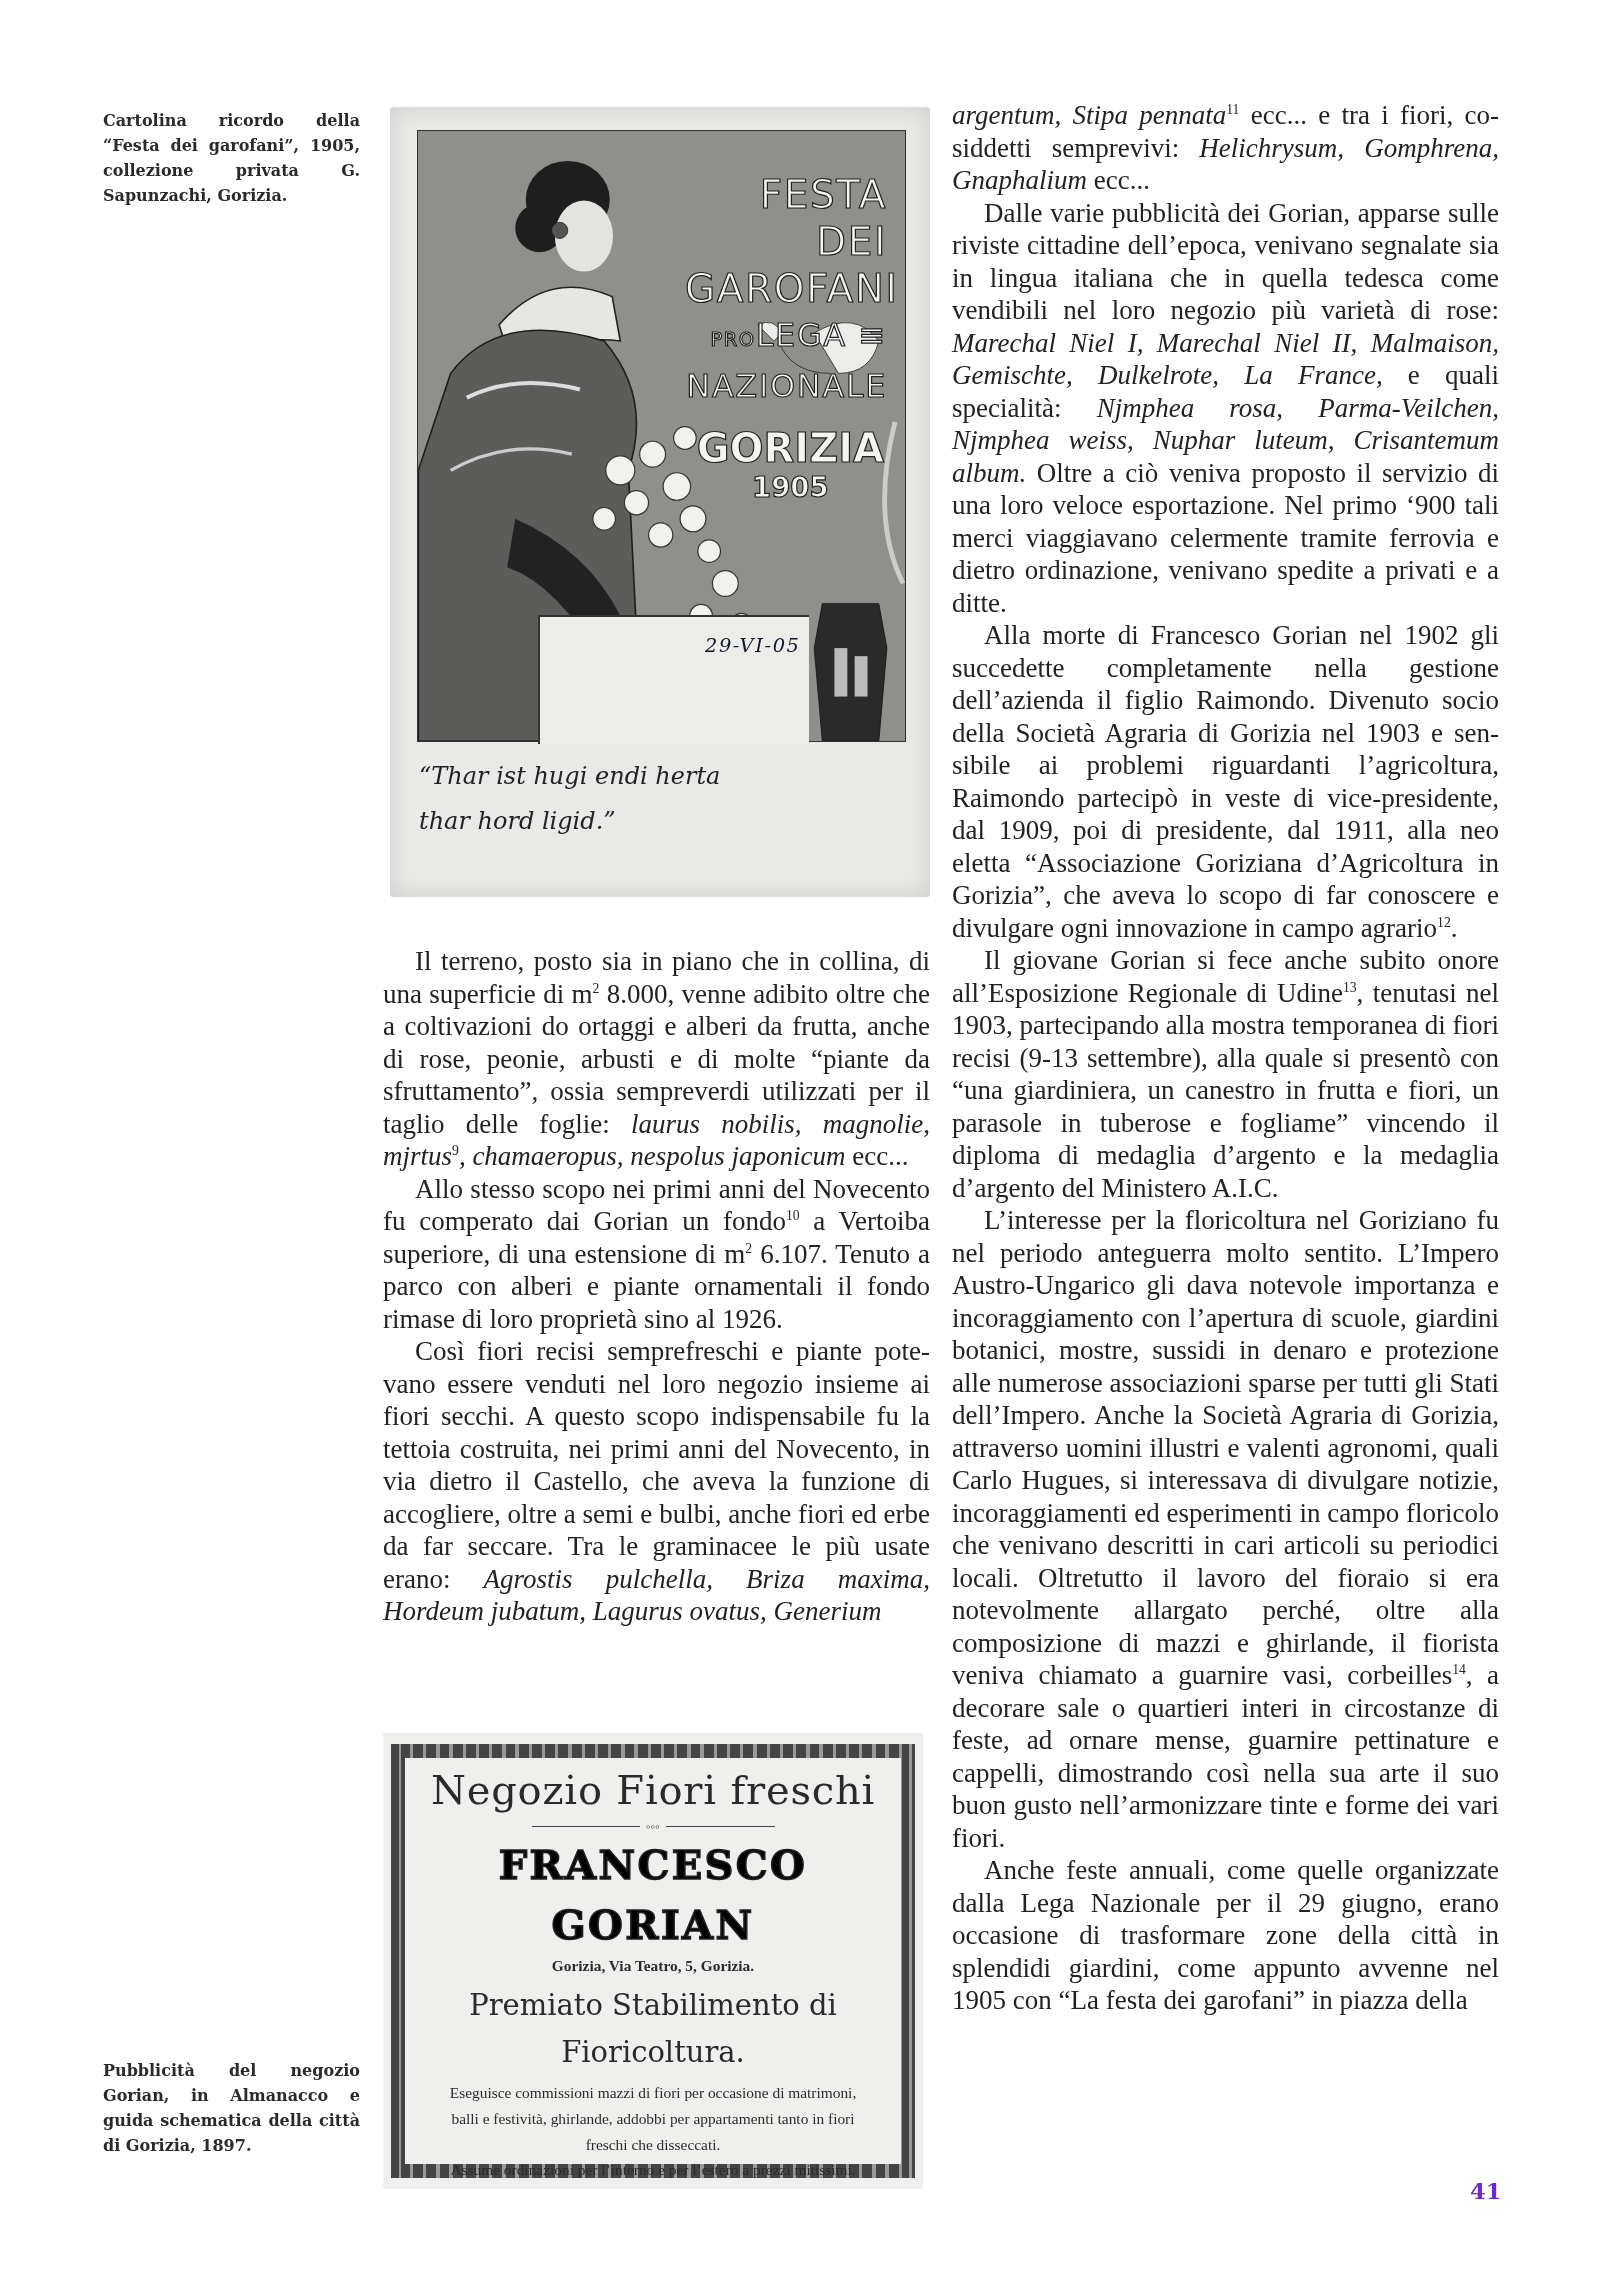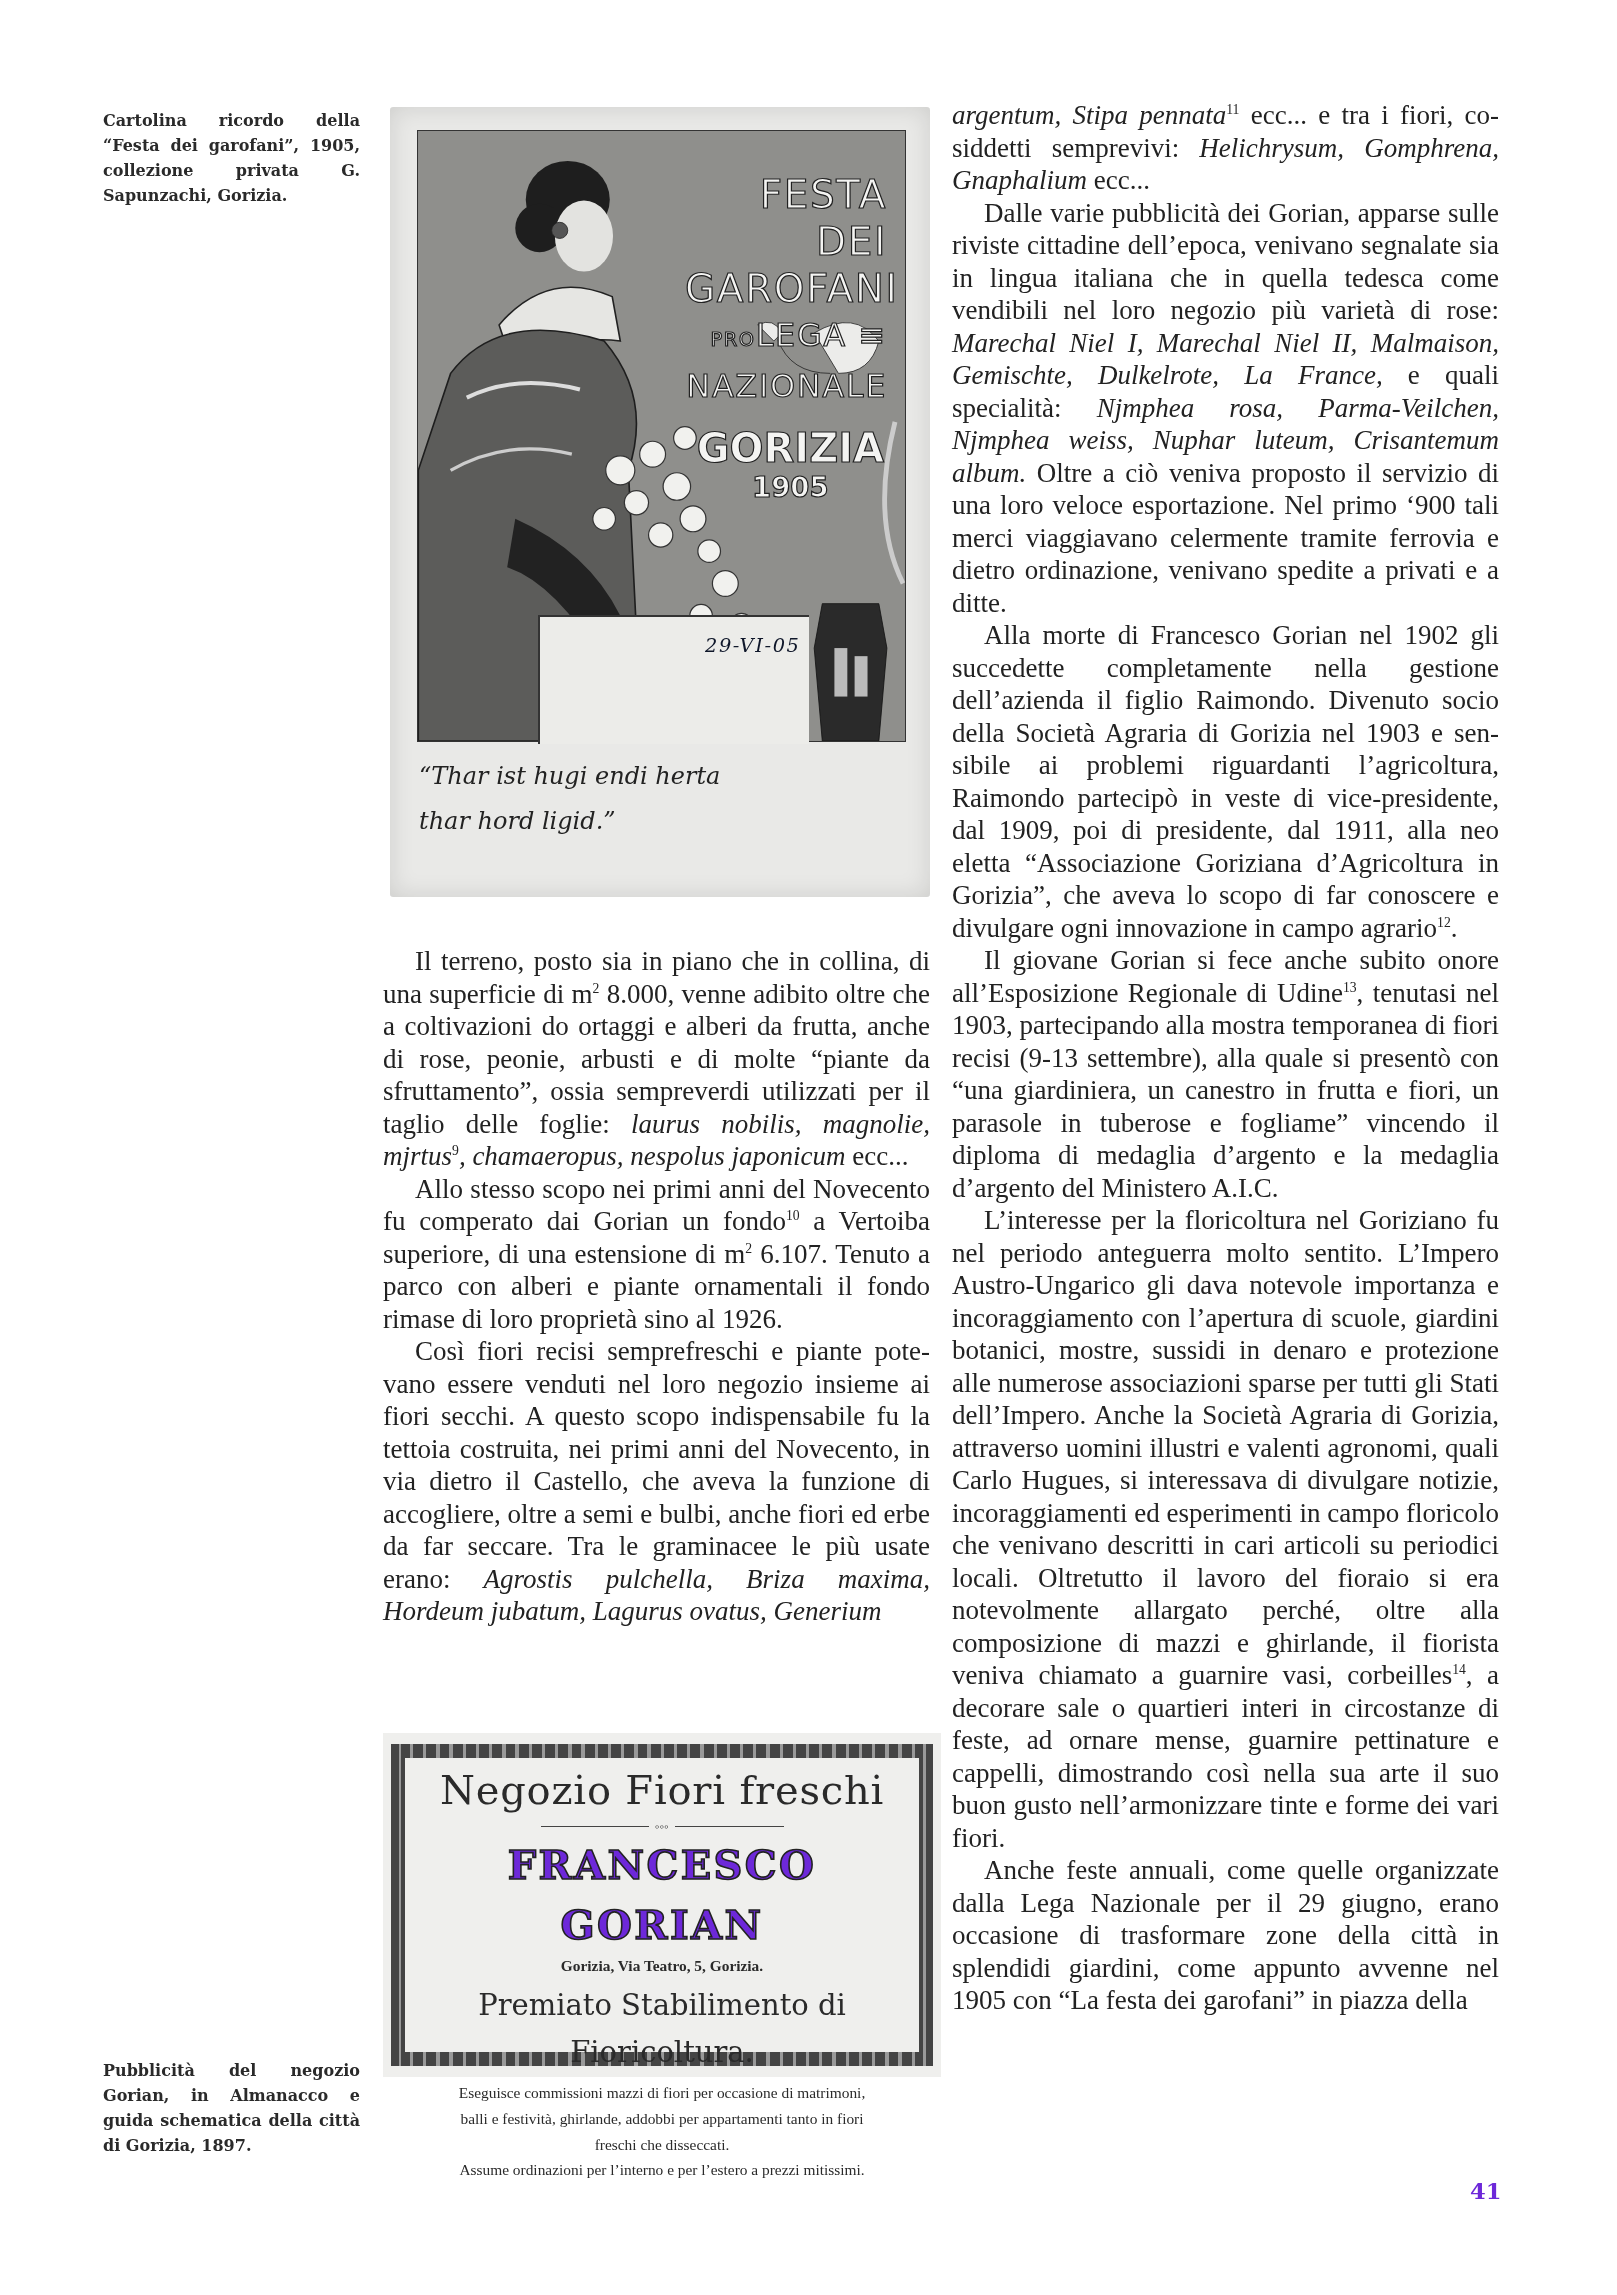--- a/index.html
+++ b/index.html
@@ -58,36 +58,35 @@
     position:absolute; left:315px; top:527px; font-family:"DejaVu Serif", serif; font-style:italic;
     font-size:19.4px; color:#0f172a; letter-spacing:1.6px;
   }
   .pc-script {
     position:absolute; left:29px; top:647px; font-family:"DejaVu Serif", serif; font-style:italic;
     font-size:24px; line-height:45px; color:#222;
   }
 
   
   .ad {
-    position:absolute; left:383px; top:1733px; width:540px; height:344px;
+    position:absolute; left:383px; top:1733px; width:540px; height:456px;
     background:#efefed;
-    padding-left:18px;
   }
   .ad-border {
     position:absolute; inset:11.3px 8px 11.3px 8px;
     border:14.6px solid transparent;
     border-image: repeating-linear-gradient(90deg,#444 0 9.7px,#999 9.7px 13px) 18;
   }
   .ad-inner { position:absolute; left:32px; right:32px; top:29px; text-align:center; color:#2a2a2a; }
   .ad-h1 { font-family:"DejaVu Serif", serif; font-size:40px; line-height:57px; letter-spacing:0.8px; }
   .ad-rule { height:16px; position:relative; margin:0 auto; width:243px; }
   .ad-rule:before { content:""; position:absolute; left:0; right:0; top:6.5px; border-top:1.6px solid #444; }
   .ad-rule span { position:relative; background:#efefed; padding:0 6.5px; font-size:13px; }
   .ad-name { font-family:"DejaVu Serif", serif; font-weight:bold; font-size:40px; line-height:60px;
-    letter-spacing:2.4px; color:#6d28d9; -webkit-text-stroke:1.6px #222; }
+    letter-spacing:2.4px; color:#000000; -webkit-text-stroke:1.6px #222; }
   .ad-addr { font-family:Liberation Serif, serif; font-weight:bold; font-size:15.4px; line-height:22.6px; }
   .ad-prem { font-family:"DejaVu Serif", serif; font-size:29px; line-height:47px; margin-top:4.9px; }
   .ad-body { font-family:"Liberation Serif", serif; font-size:15.4px; line-height:24px; margin-top:4.9px; }
   .ad-body div { margin-bottom:1.6px; }
 </style>
 </head>
 <body>
 
 <div class="caption" style="top:108px;">Cartolina ricordo della “Festa dei garofani”, 1905, collezione privata G. Sapunzachi, Gorizia.</div>
 <div class="caption" style="top:2058px;">Pubblicità del negozio Gorian, in Almanacco e guida schematica della città di Gorizia, 1897.</div>

